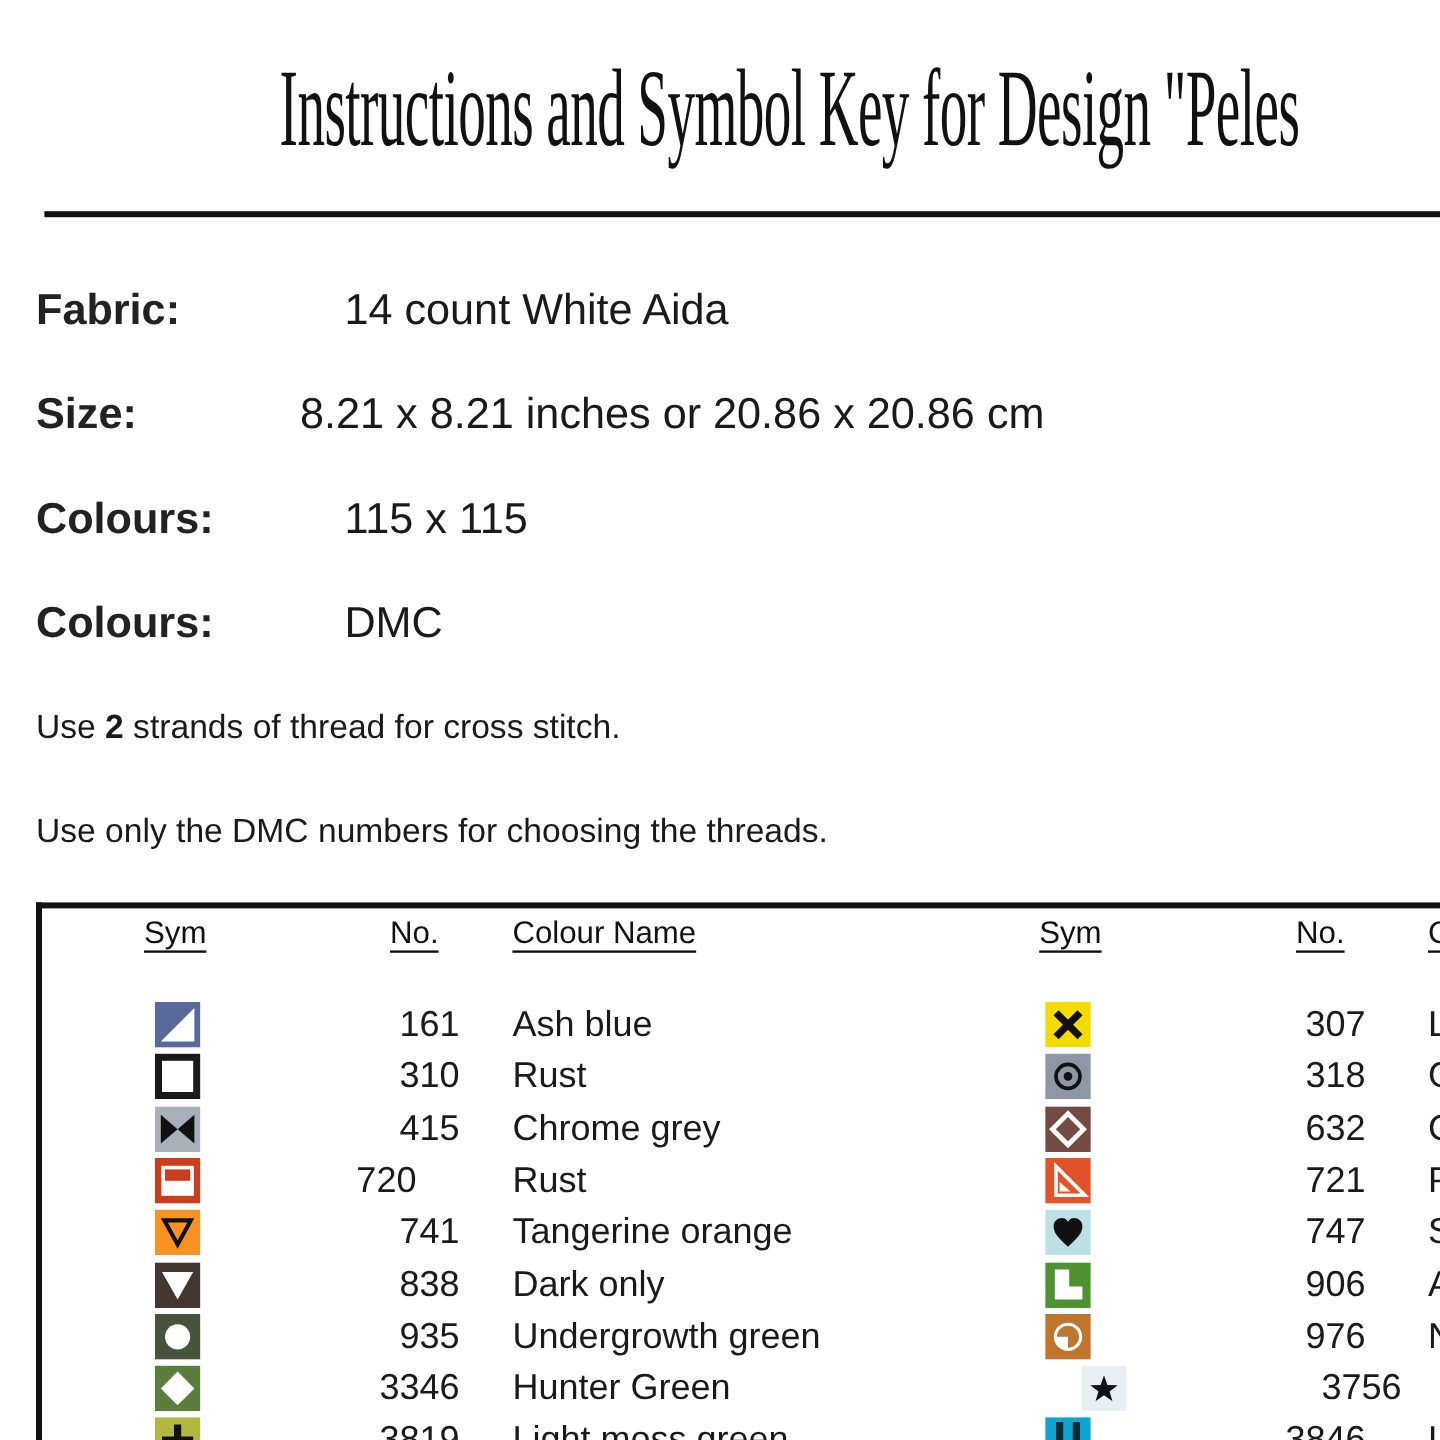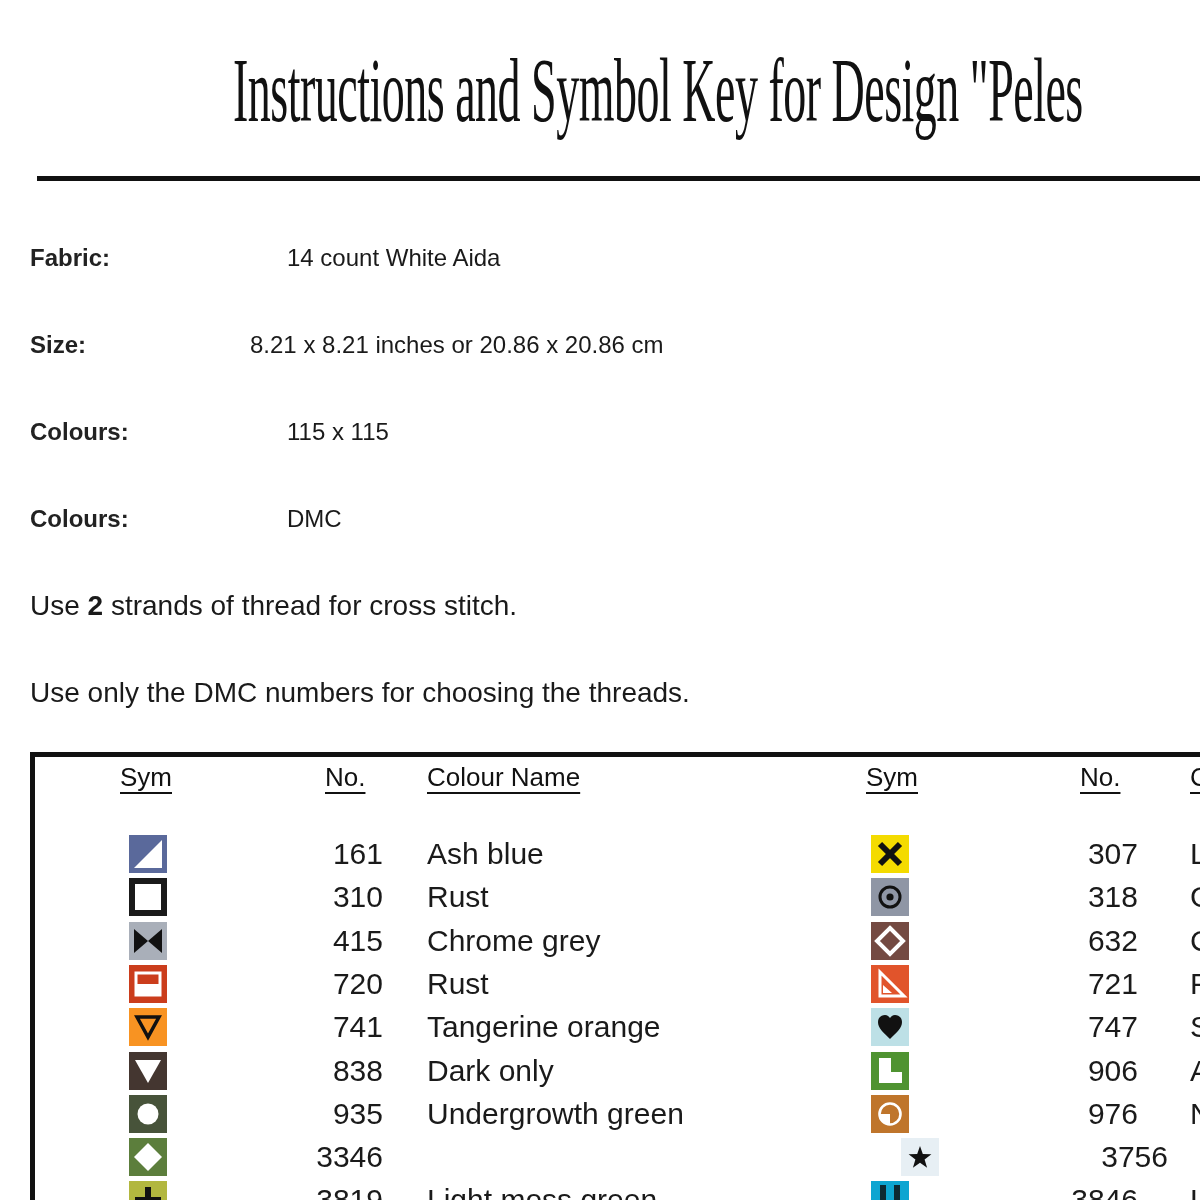--- a/index.html
+++ b/index.html
@@ -9,21 +9,21 @@
     font-family:"Liberation Sans", sans-serif;
   }
   .page{position:absolute;inset:0;overflow:hidden;}
   .title{
     position:absolute;left:233px;top:38px;margin:0;
     font-family:"Liberation Serif", serif;font-weight:500;
     font-size:92px;line-height:1.15;white-space:nowrap;color:#111;
     transform:scaleX(0.5);transform-origin:left top;letter-spacing:-1px;
   }
   .rule{position:absolute;left:37px;top:176px;width:1163px;height:5px;background:#111;}
-  .info-row{position:absolute;left:0;width:1100px;height:34px;font-size:24px;line-height:34px;}
+  .info-row{position:absolute;left:0;width:1100px;height:34px;font-size:36px;line-height:34px;}
   .info-row .label{position:absolute;left:30px;font-weight:bold;color:#222;}
   .info-row .value{position:absolute;white-space:nowrap;}
   .note{position:absolute;left:30px;font-size:28px;line-height:34px;white-space:nowrap;}
   .key-table{
     position:absolute;left:30px;top:752px;width:1165px;height:448px;
     border-top:5px solid #111;border-left:5px solid #111;
     overflow:hidden;
   }
   .th{
     position:absolute;top:4px;font-size:26px;line-height:32px;color:#111;
@@ -111,21 +111,21 @@
           <span class="kname" style="left: 392px;">Chrome grey</span>
         </div>
         <div class="krow" style="top: 207.9px;">
           <span class="ksym" style="left: 94px;">
             <svg viewBox="0 0 38 38" xmlns="http://www.w3.org/2000/svg">
               <rect x="0" y="0" width="38" height="38" fill="#cb3d1c"></rect>
               <rect x="7" y="8" width="24" height="22" fill="none" stroke="#ffffff" stroke-width="3"></rect>
               <rect x="7" y="19" width="24" height="11" fill="#ffffff"></rect>
             </svg>
           </span>
-          <span class="knum" style="left: 226px; width: 122px;">720</span>
+          <span class="knum" style="left: 226px; width: 122px; text-align: center;">720</span>
           <span class="kname" style="left: 392px;">Rust</span>
         </div>
         <div class="krow" style="top: 251.2px;">
           <span class="ksym" style="left: 94px;">
             <svg viewBox="0 0 38 38" xmlns="http://www.w3.org/2000/svg">
               <rect x="0" y="0" width="38" height="38" fill="#f89322"></rect>
               <polygon points="8,9 30,9 19,29" fill="none" stroke="#111111" stroke-width="3.5"></polygon>
             </svg>
           </span>
           <span class="knum" style="left: 226px; width: 122px;">741</span>
@@ -152,20 +152,21 @@
           <span class="kname" style="left: 392px;">Undergrowth green</span>
         </div>
         <div class="krow" style="top: 381.1px;">
           <span class="ksym" style="left: 94px;">
             <svg viewBox="0 0 38 38" xmlns="http://www.w3.org/2000/svg">
               <rect x="0" y="0" width="38" height="38" fill="#5c7e3c"></rect>
               <polygon points="19,5 33,19 19,33 5,19" fill="#ffffff"></polygon>
             </svg>
           </span>
           <span class="knum" style="left: 226px; width: 122px;">3346</span>
+          <span class="kname" style="left: 392px;">Hunter Green</span>
         </div>
         <div class="krow" style="top: 424.4px;">
           <span class="ksym" style="left: 94px;">
             <svg viewBox="0 0 38 38" xmlns="http://www.w3.org/2000/svg">
               <rect x="0" y="0" width="38" height="38" fill="#b2b73f"></rect>
               <path d="M16 6 h6 v10 h10 v6 h-10 v10 h-6 v-10 h-10 v-6 h10 z" fill="#111111"></path>
             </svg>
           </span>
           <span class="knum" style="left: 226px; width: 122px;">3819</span>
           <span class="kname" style="left: 392px;">Light moss green</span>

